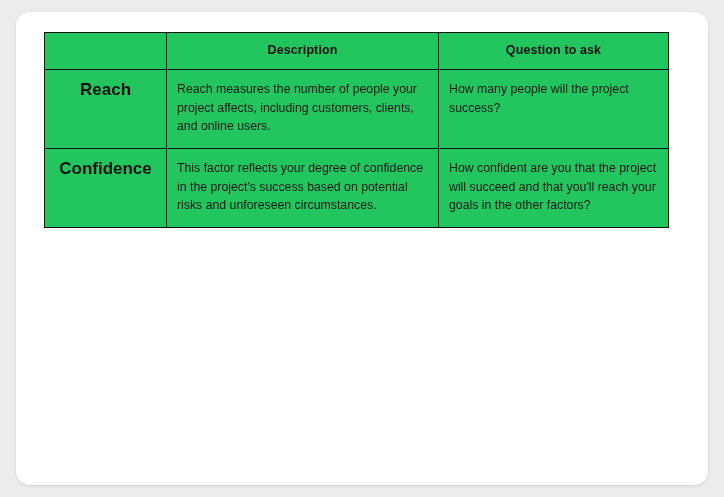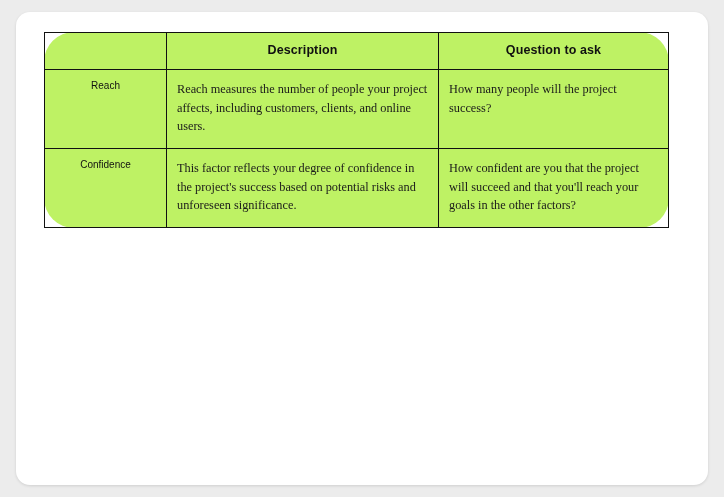--- a/index.html
+++ b/index.html
@@ -27,22 +27,21 @@
   .table-wrap {
     position: absolute;
     left: 28px;
     top: 20px;
     width: 624px;
   }
   table.raice {
     border-collapse: collapse;
     table-layout: fixed;
     width: 624px;
-    background: #bef264;
-    border-radius: 30px;
+    background: #22c55e;
   }
   table.raice td, table.raice th {
     border: 1px solid #111111;
     vertical-align: top;
     padding: 10px 10px 12px 10px;
     box-sizing: border-box;
   }
   col.c-label { width: 122px; }
   col.c-desc  { width: 272px; }
   col.c-quest { width: 230px; }
@@ -52,33 +51,32 @@
     font-weight: bold;
     color: #111111;
     text-align: center;
     padding-top: 13px;
     padding-bottom: 14px;
     letter-spacing: 0.1px;
   }
   th.head.blank { border-left: 1px solid #111111; }
 
   td.factor {
-    font-size: 10px;
-    font-weight: normal;
+    font-size: 17px;
+    font-weight: bold;
     color: #111111;
     text-align: center;
     padding-top: 13px;
   }
   td.body {
     font-size: 12.3px;
     color: #1a1a1a;
     line-height: 1.52;
     text-align: left;
     padding-top: 12px;
-    font-family: Liberation Serif, serif;
   }
 </style>
 </head>
 <body>
 
 <div class="card">
   <div class="table-wrap">
     <table class="raice">
       <colgroup>
         <col class="c-label">
@@ -93,19 +91,19 @@
         </tr>
       </thead>
       <tbody>
         <tr>
           <td class="factor">Reach</td>
           <td class="body">Reach measures the number of people your project affects, including customers, clients, and online users.</td>
           <td class="body">How many people will the project success?</td>
         </tr>
         <tr>
           <td class="factor">Confidence</td>
-          <td class="body">This factor reflects your degree of confidence in the project's success based on potential risks and unforeseen significance.</td>
+          <td class="body">This factor reflects your degree of confidence in the project's success based on potential risks and unforeseen circumstances.</td>
           <td class="body">How confident are you that the project will succeed and that you'll reach your goals in the other factors?</td>
         </tr>
       </tbody>
     </table>
   </div>
 </div>
 
 </body></html>

